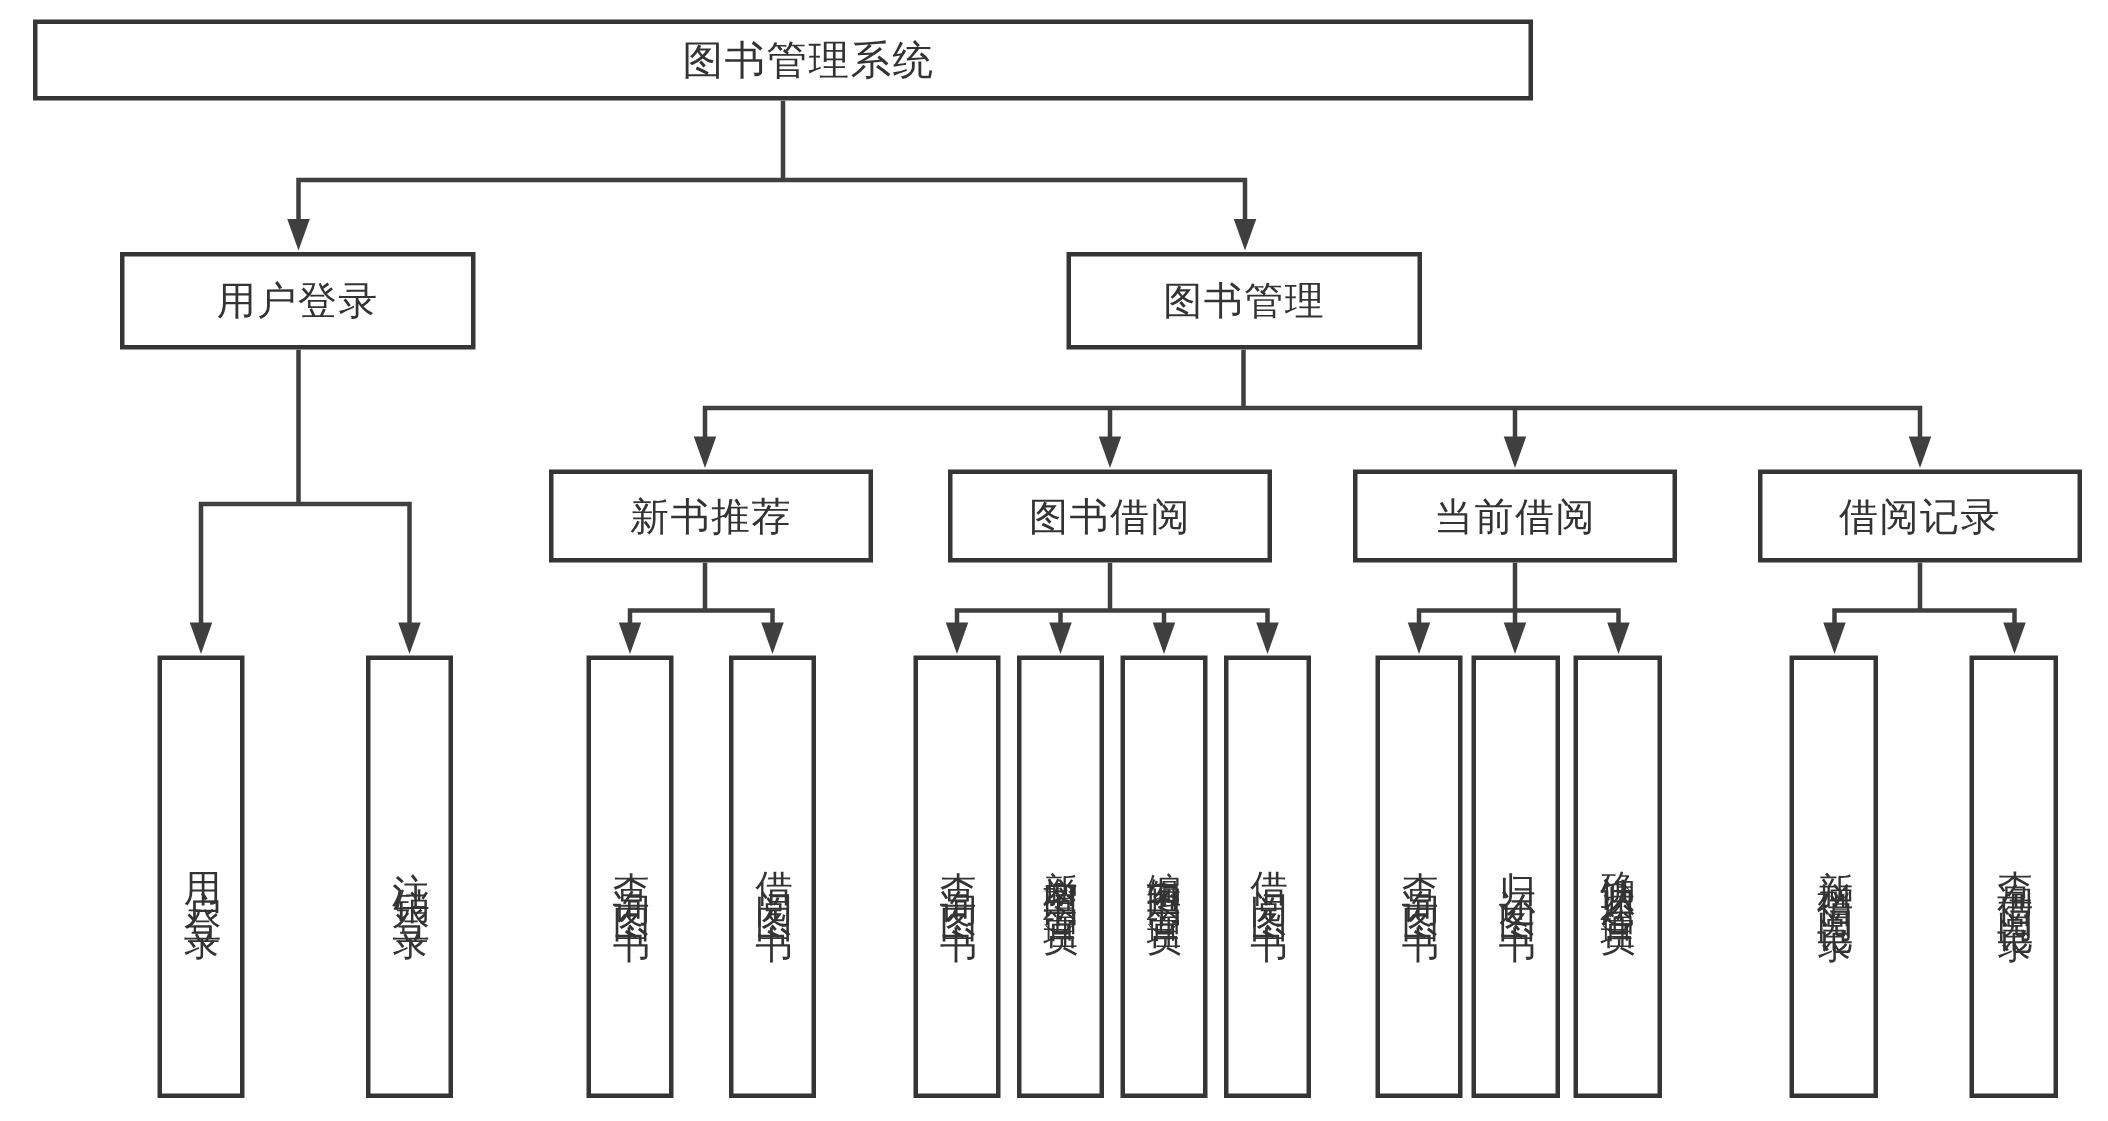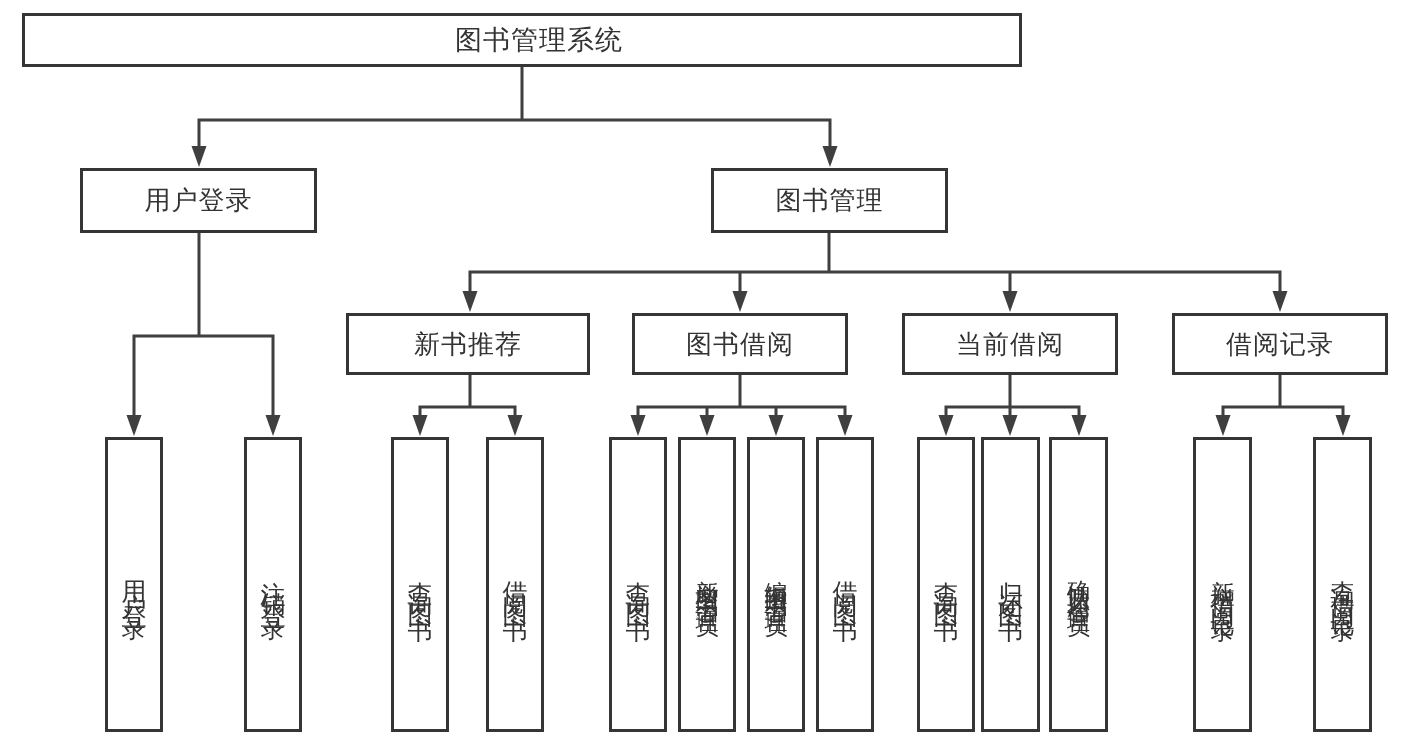--- a/index.html
+++ b/index.html
@@ -75,21 +75,21 @@
     <span class="hlbl">图书管理系统</span>
   </div>
 
   <div class="box hbox" style="left:80px;top:168px;width:237px;height:65px">
     <span class="hlbl">用户登录</span>
   </div>
   <div class="box hbox" style="left:711px;top:168px;width:237px;height:65px">
     <span class="hlbl">图书管理</span>
   </div>
 
-  <div class="box hbox" style="left:346px;top:313px;width:244px;height:62px">
+  <div class="box hbox" style="left:366px;top:313px;width:216px;height:62px">
     <span class="hlbl">新书推荐</span>
   </div>
   <div class="box hbox" style="left:632px;top:313px;width:216px;height:62px">
     <span class="hlbl">图书借阅</span>
   </div>
   <div class="box hbox" style="left:902px;top:313px;width:216px;height:62px">
     <span class="hlbl">当前借阅</span>
   </div>
   <div class="box hbox" style="left:1172px;top:313px;width:216px;height:62px">
     <span class="hlbl">借阅记录</span>

